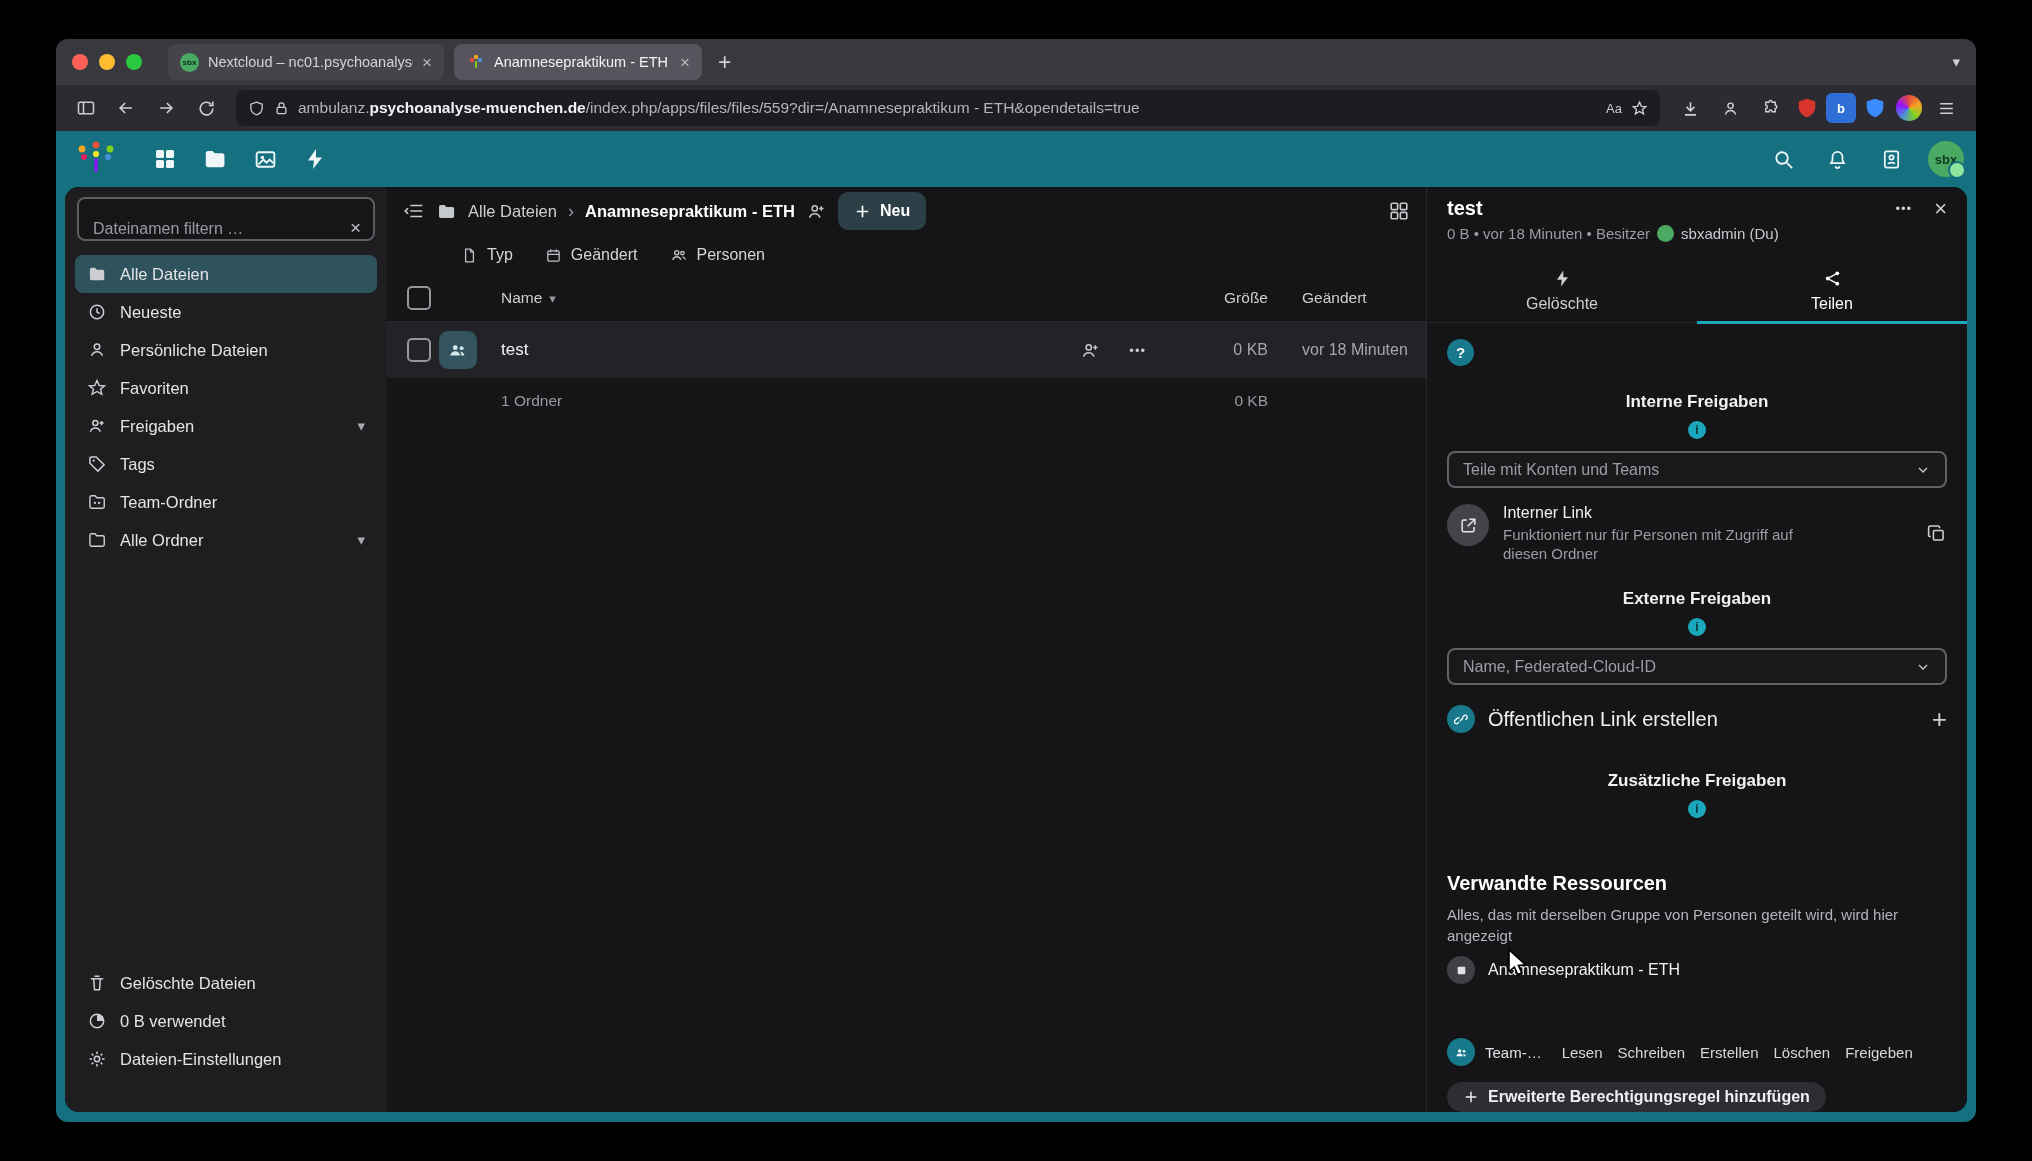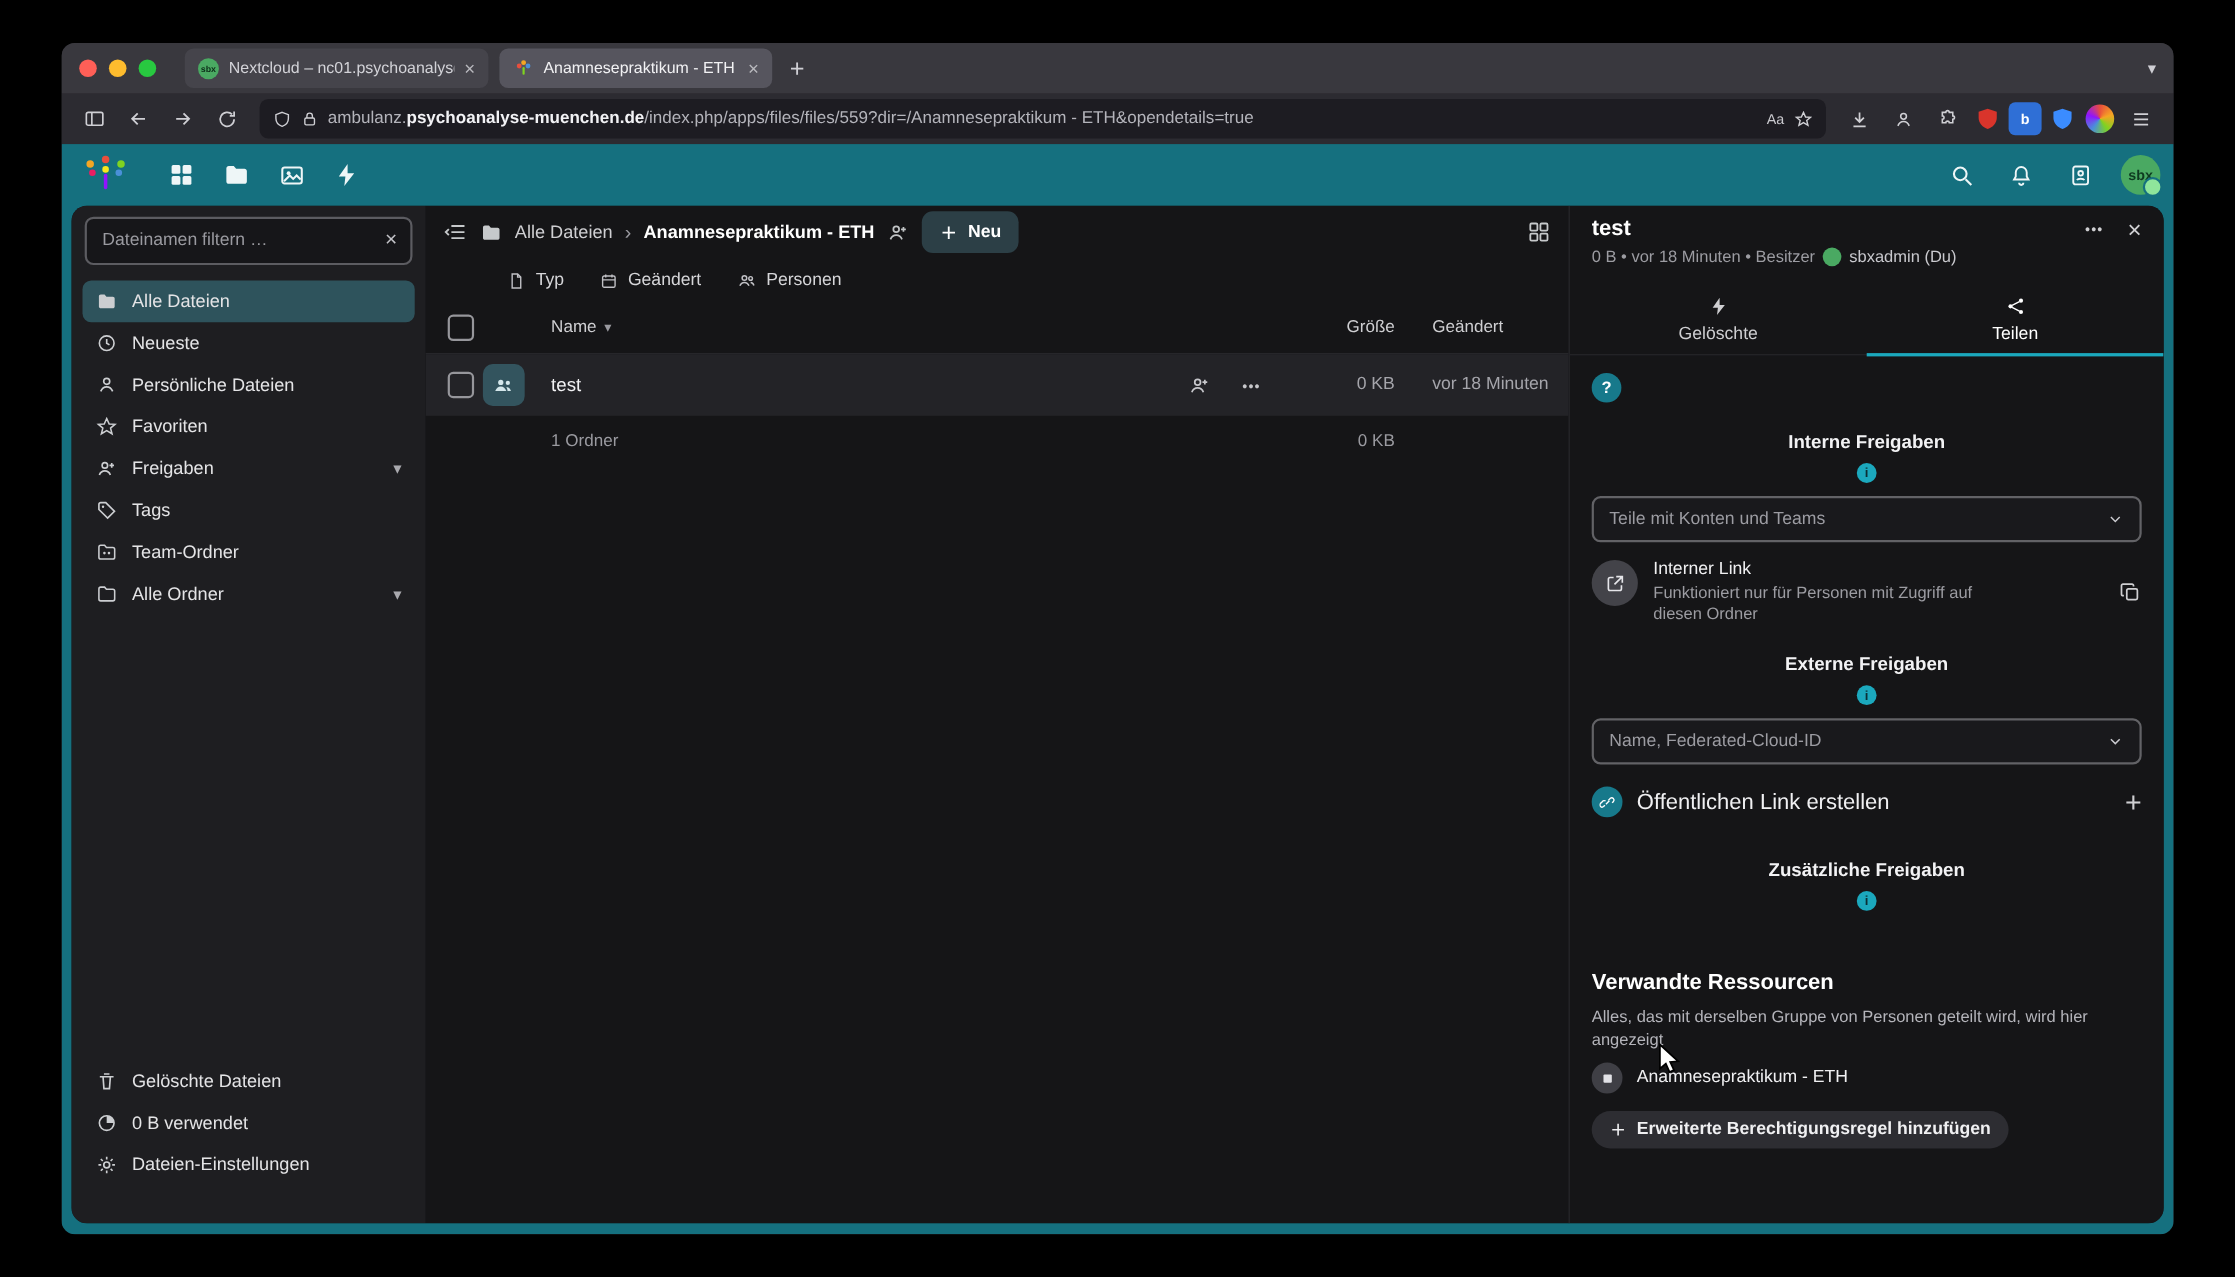--- a/index.html
+++ b/index.html
@@ -38,21 +38,21 @@
   .nc-header{height:56px;display:flex;align-items:center;padding:0 12px;gap:4px;flex:none;color:#eef6f7;}
   .app-btn{width:46px;height:46px;display:flex;align-items:center;justify-content:center;}
   .logo{width:56px;height:46px;display:flex;align-items:center;justify-content:center;margin-right:14px;}
   .nc-right{margin-left:auto;display:flex;align-items:center;gap:8px;}
   .avatar{width:36px;height:36px;border-radius:50%;background:#4aa962;color:#0e3a20;display:flex;align-items:center;
           justify-content:center;font-size:13px;font-weight:bold;position:relative;margin-left:6px;}
   .status{position:absolute;right:-2px;bottom:-2px;width:14px;height:14px;border-radius:50%;background:#8fe59b;border:2px solid #15707f;}
   .nc-body{flex:1;margin:0 9px 10px;border-radius:14px;overflow:hidden;display:flex;min-height:0;background:#151517;}
   
   .sidebar{width:302px;flex:none;background:#1e1e21;display:flex;flex-direction:column;padding:8px 10px 34px;}
-  .search{height:40px;border:2px solid #5c5c61;border-radius:8px;background:#161619;display:flex;align-items:center;
+  .search{height:40px;border:2px solid #5c5c61;border-radius:8px;background:#161619;display:flex;align-items:flex-end;
           padding:0 12px;gap:8px;margin:2px 2px 14px;}
   .search input{flex:1;background:none;border:none;outline:none;color:#d9d9de;font-size:16px;font-family:inherit;min-width:0;}
   .search input::placeholder{color:#9a9aa0;}
   .clear-x{color:#c3c3c8;font-size:19px;}
   .nav-item{height:38px;border-radius:8px;display:flex;align-items:center;gap:13px;padding:0 12px;
             color:#e4e4e6;font-size:16.5px;flex:none;}
   .nav-item svg{color:#ccced1;flex:none;}
   .nav-item .chev{margin-left:auto;color:#a9a9ae;font-size:15px;}
   .nav-item.active{background:#2e535c;}
   .side-spacer{flex:1;}
@@ -599,20 +599,38 @@
           <div class="rel-d">Alles, das mit derselben Gruppe von Personen geteilt wird, wird hier angezeigt</div>
           <div class="rel-item">
             <span class="circle28 gray">
               <svg width="13" height="13" viewBox="0 0 24 24" fill="currentColor">
                   <rect x="5" y="5" width="14" height="14" rx="2"></rect>
                 </svg>
             </span>
             <span>Anamnesepraktikum - ETH</span>
           </div>
 
+          <div class="aclrow">
+            <span class="circle28">
+              <svg width="15" height="15" viewBox="0 0 24 24" fill="currentColor">
+                  <circle cx="9" cy="9.5" r="2.6"></circle>
+                  <circle cx="16" cy="10" r="2.1"></circle>
+                  <path d="M3.5 18c.9-3 2.9-4.6 5.5-4.6s4.6 1.6 5.5 4.6z"></path>
+                  <path d="M14.5 13.9c2.3.1 3.9 1.5 4.6 4.1h-3.4a7.6 7.6 0 0 0-1.2-4.1z"></path>
+                </svg>
+            </span>
+            <span class="acl-team">Team-…</span>
+            <span class="perms">
+              <span>Lesen</span>
+              <span>Schreiben</span>
+              <span>Erstellen</span>
+              <span>Löschen</span>
+              <span>Freigeben</span>
+            </span>
+          </div>
           <span class="addrule">
             <svg width="16" height="16" viewBox="0 0 24 24" stroke="currentColor" stroke-width="2.2" fill="none">
                 <path d="M12 4v16M4 12h16"></path>
               </svg>
             <span>Erweiterte Berechtigungsregel hinzufügen</span>
           </span>
         </div>
 
       </div>
     </div>

